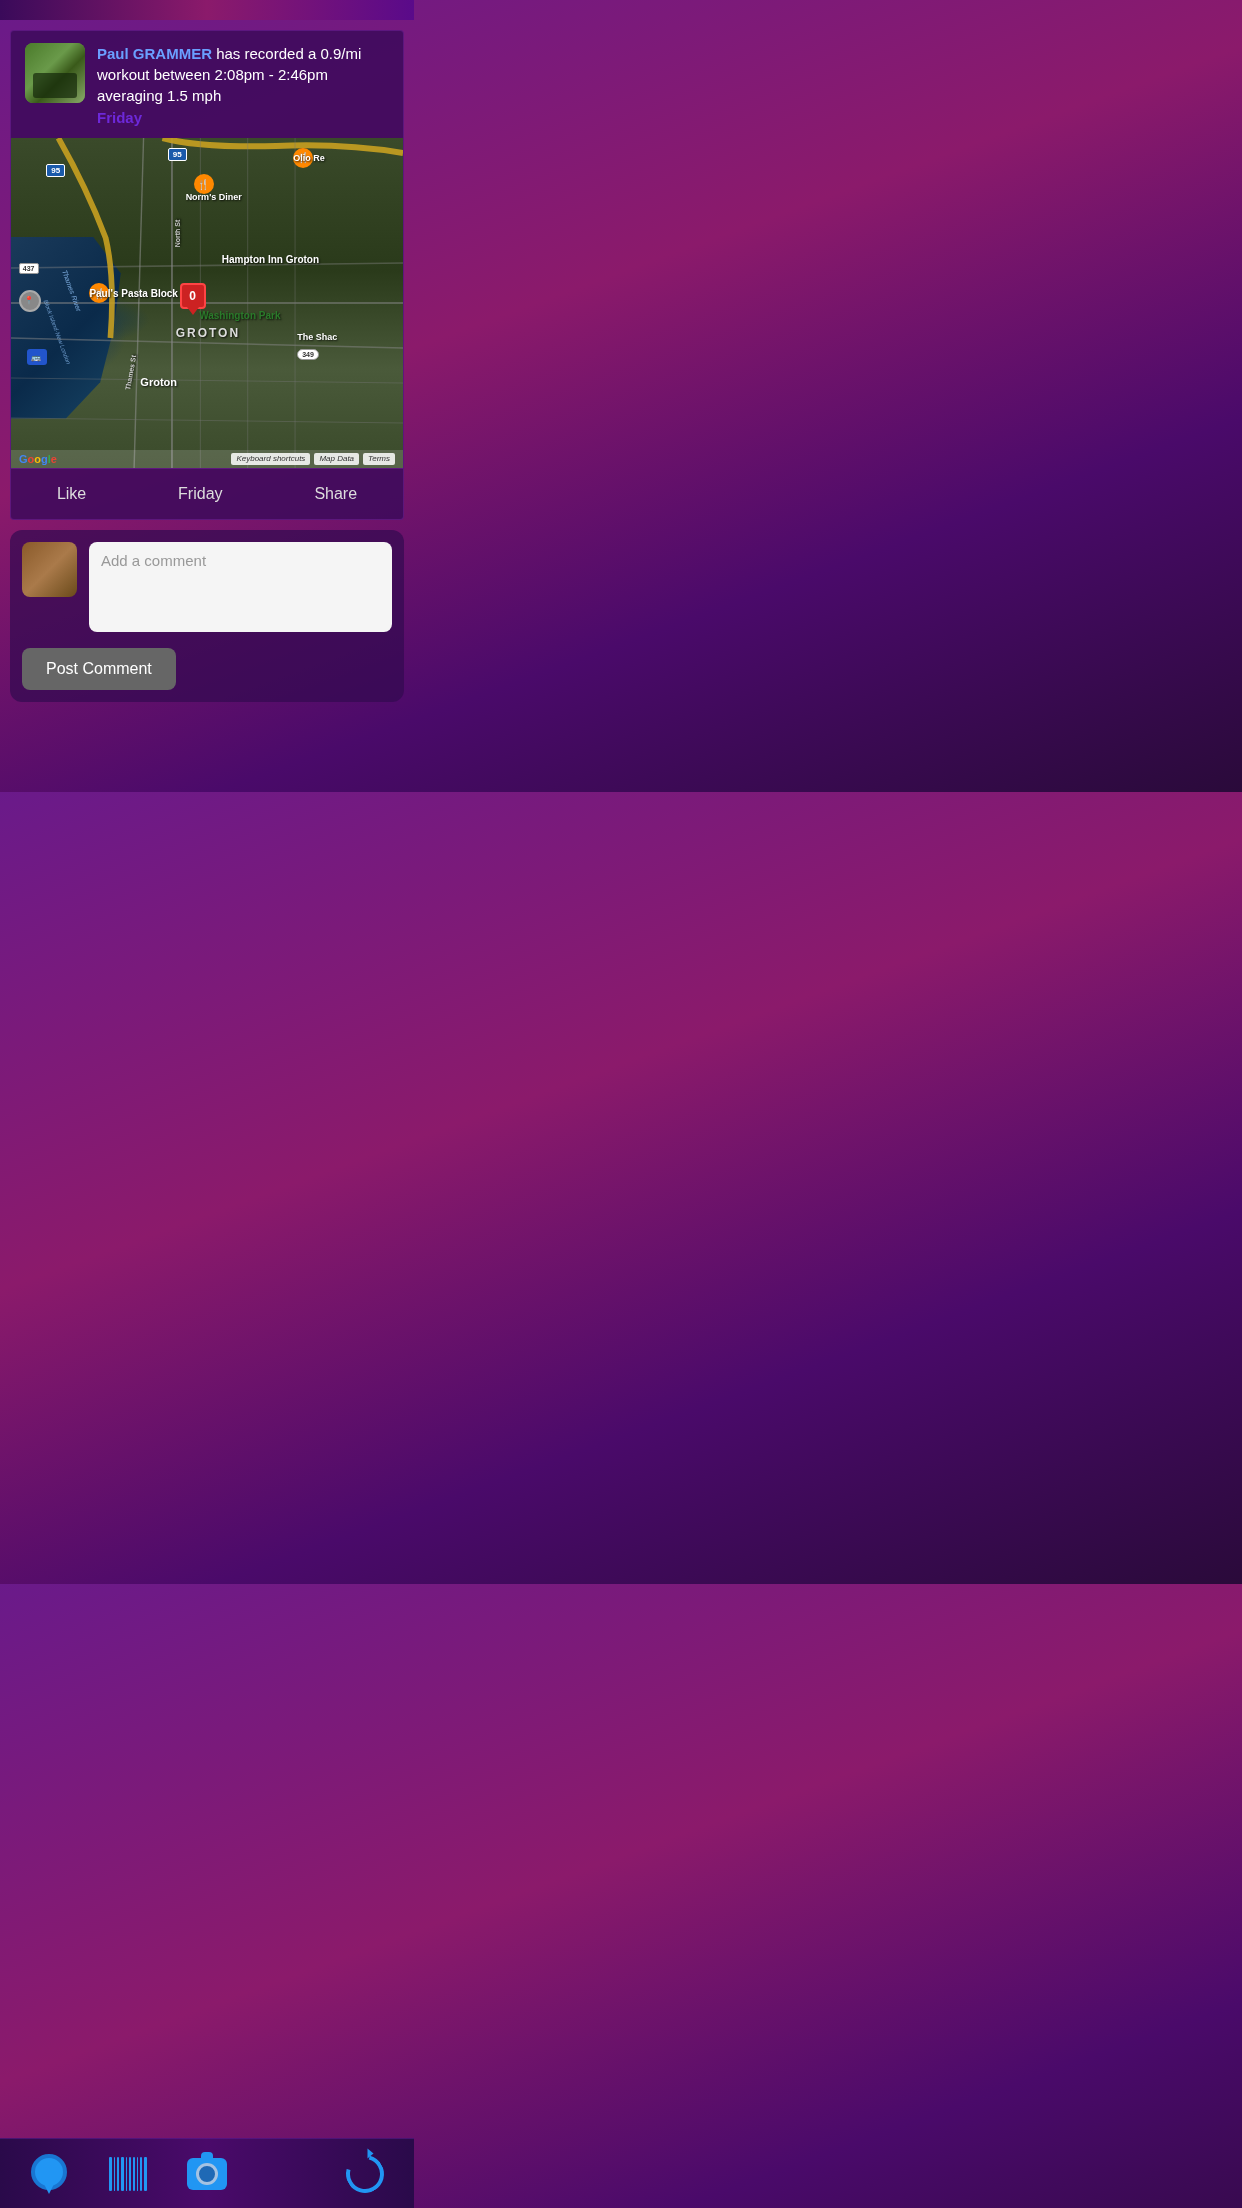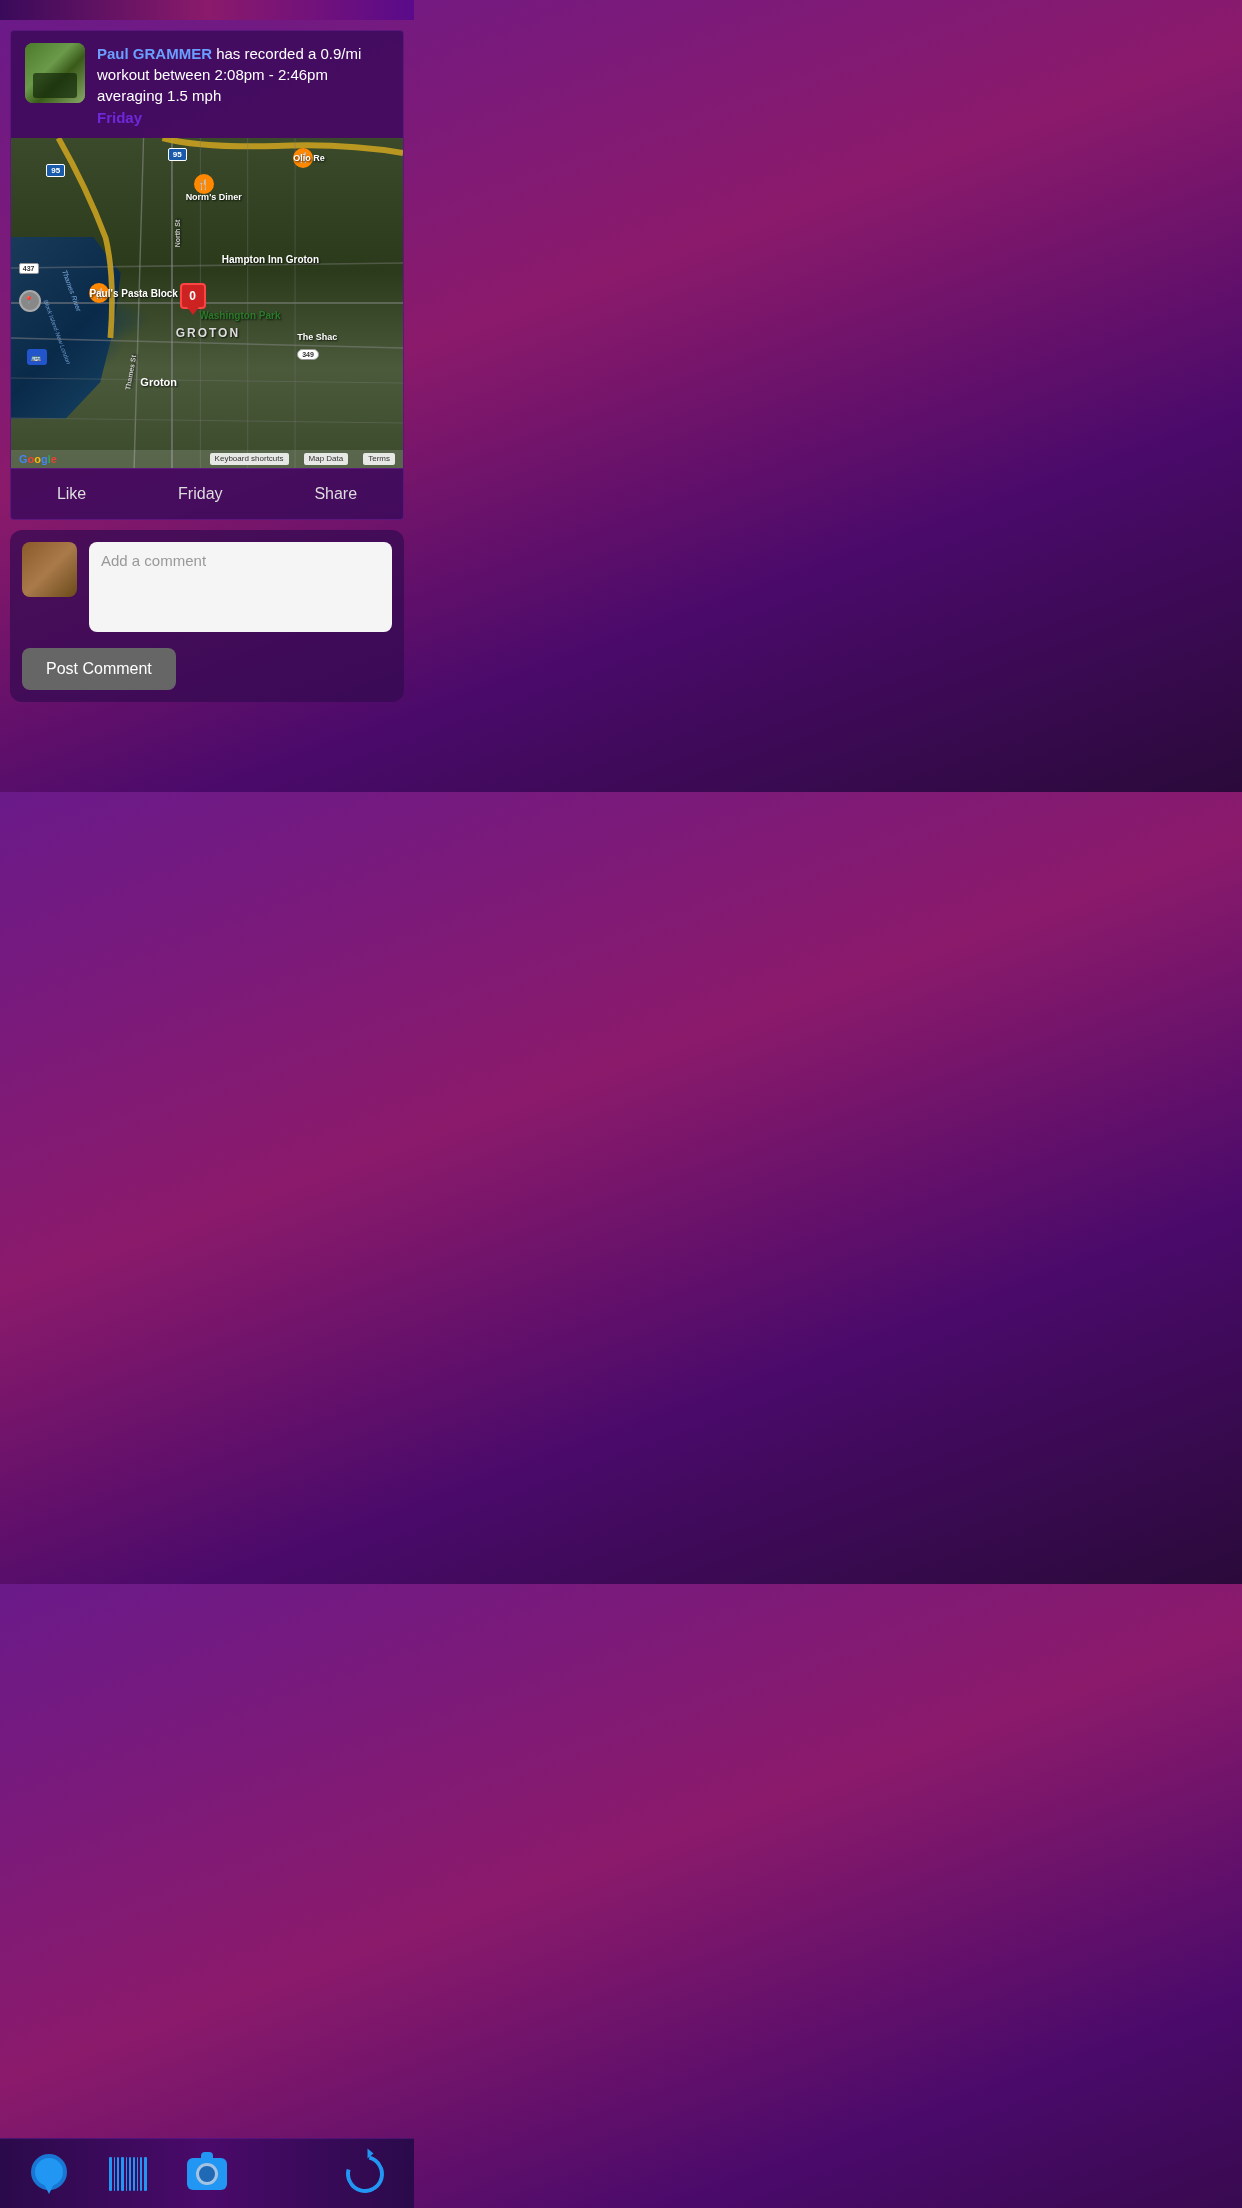--- a/index.html
+++ b/index.html
@@ -245,22 +245,23 @@
 
     .google-logo span:first-child { color: #4285f4; }
     .google-logo span:nth-child(2) { color: #ea4335; }
     .google-logo span:nth-child(3) { color: #fbbc05; }
     .google-logo span:nth-child(4) { color: #4285f4; }
     .google-logo span:nth-child(5) { color: #34a853; }
     .google-logo span:nth-child(6) { color: #ea4335; }
 
     .map-meta {
       display: flex;
-      gap: 15px;
+      gap: 4px;
       font-size: 8px;
+      font-style: italic;
     }
 
     .map-meta-item {
       background: rgba(255,255,255,0.85);
       color: #333;
       padding: 1px 5px;
       border-radius: 2px;
       font-size: 8px;
     }
 

